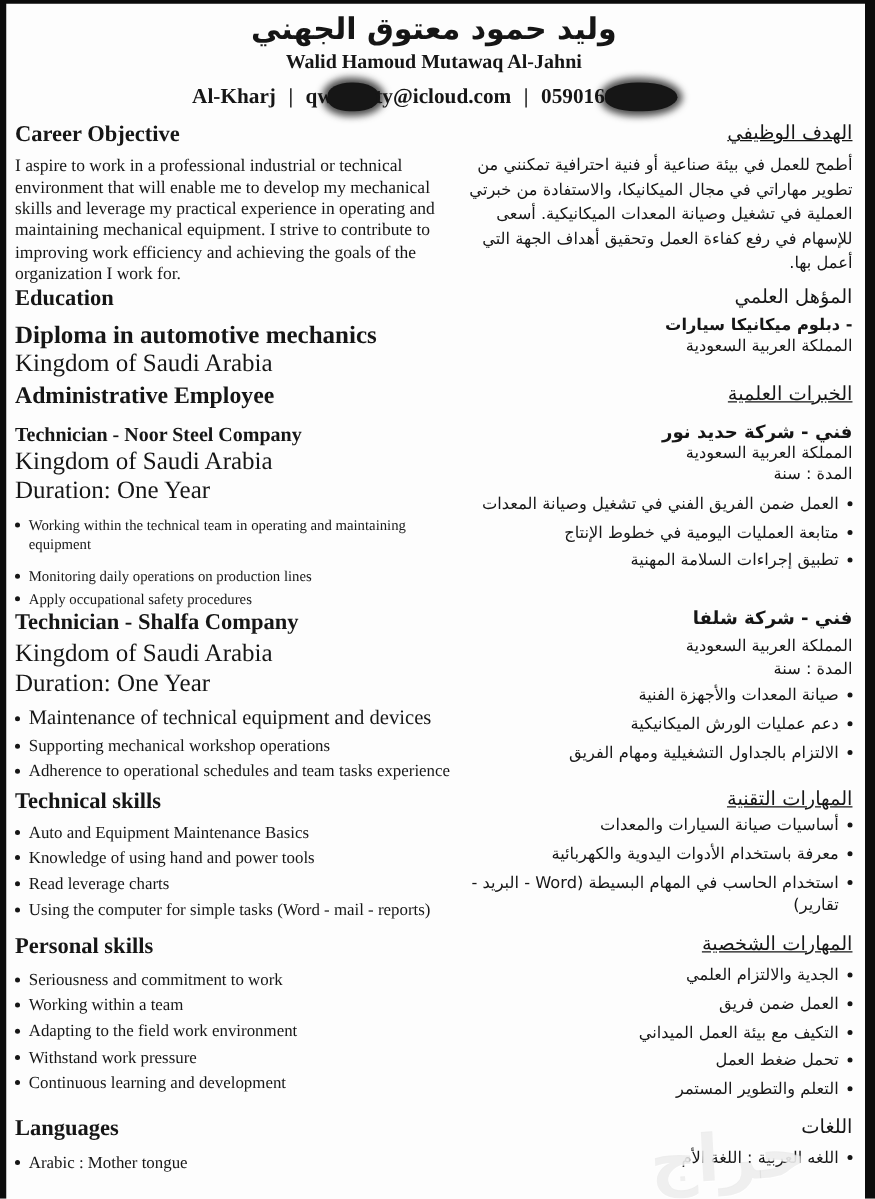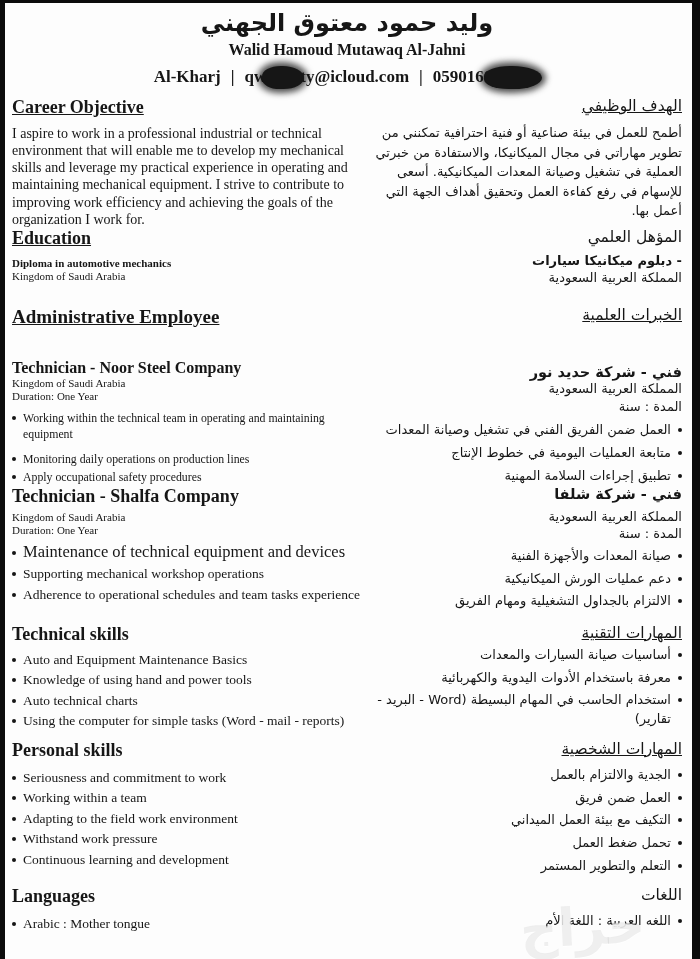--- a/index.html
+++ b/index.html
@@ -32,51 +32,51 @@
   }
   .blob-email { width: 42px; margin: 0 -4px; }
   .blob-phone { width: 58px; margin-left: -8px; margin-right: -2px; }
 
   
   .row { display: flex; align-items: flex-start; }
   .en { width: 53.5%; padding-right: 8px; }
   .ar { width: 46.5%; direction: rtl; text-align: right; font-family: "DejaVu Sans", sans-serif; }
 
   .h-en { font-size: 18px; font-weight: bold; }
-  .h-en.u { text-decoration: underline; }
+  .h-en.u { }
   .h-ar { font-size: 15.5px; font-weight: normal; }
   .h-ar.u { text-decoration: underline; }
 
   .p-en { font-size: 14px; line-height: 1.22; margin-top: 7px; }
   .p-ar { font-size: 13px; line-height: 1.5; margin-top: 8px; }
 
   .job-title-en { font-size: 16px; font-weight: bold; }
   .job-title-ar { font-size: 14.5px; font-weight: bold; }
-  .sub-en { font-size: 11px; line-height: 1.18; }
+  .sub-en { font-size: 20px; line-height: 1.18; }
   .sub-ar { font-size: 13px;  line-height: 1.35; }
   .bold { font-weight: bold; }
 
   ul { list-style: none; }
   li { display: flex; align-items: baseline; }
   .dot { width: 4px; height: 4px; background: #161616; border-radius: 50%;
          flex: 0 0 4px; margin-right: 7px; position: relative; top: -2px; }
   .ar li .dot { margin-right: 0; margin-left: 7px; }
 
   .ul-en li { font-size: 13.5px; line-height: 1.3; margin-top: 3px; }
   .ul-ar li { font-size: 13px;  line-height: 1.45; margin-top: 4px; }
 
   .ul-en.tiny li { font-size: 11.8px; }
   .ul-en.tiny li:first-child { margin-bottom: 10px; }
   .ul-en.lead-big li:first-child { font-size: 16.5px; }
 
   
   .r-career   { margin-top: 8px;  min-height: 104px; }
   .r-edu      { min-height: 78px; }
   .r-exphead  { min-height: 30px; }
-  .r-job1     { min-height: 150px; align-items: flex-end; }
+  .r-job1     { min-height: 150px; }
   .r-job2     { min-height: 134px; }
   .r-tech     { margin-top: 4px; min-height: 114px; }
   .r-pers     { margin-top: 2px; min-height: 142px; }
   .r-lang     { margin-top: 4px; }
 
   .mt2 { margin-top: 2px; } .mt4 { margin-top: 4px; } .mt6 { margin-top: 6px; } .mt8 { margin-top: 8px; }
 
   .watermark {
     position: absolute; right: 55px; bottom: 2px;
     font-family: "DejaVu Sans", sans-serif; font-weight: bold;
@@ -224,21 +224,21 @@
         <li>
             <span class="dot"></span>
             <span>Auto and Equipment Maintenance Basics</span>
           </li>
         <li>
             <span class="dot"></span>
             <span>Knowledge of using hand and power tools</span>
           </li>
         <li>
             <span class="dot"></span>
-            <span>Auto technical charts</span>
+            <span>Read leverage charts</span>
           </li>
         <li>
             <span class="dot"></span>
             <span>Using the computer for simple tasks (Word - mail - reports)</span>
           </li>
       </ul>
     </div>
     <div class="ar">
       <div class="h-ar u">المهارات التقنية</div>
       <ul class="ul-ar mt4">
@@ -282,21 +282,21 @@
             <span class="dot"></span>
             <span>Continuous learning and development</span>
           </li>
       </ul>
     </div>
     <div class="ar">
       <div class="h-ar u">المهارات الشخصية</div>
       <ul class="ul-ar mt8">
         <li>
             <span class="dot"></span>
-            <span>الجدية والالتزام بالعمل</span>
+            <span>الجدية والالتزام العلمي</span>
           </li>
         <li>
             <span class="dot"></span>
             <span>العمل ضمن فريق</span>
           </li>
         <li>
             <span class="dot"></span>
             <span>التكيف مع بيئة العمل الميداني</span>
           </li>
         <li>

